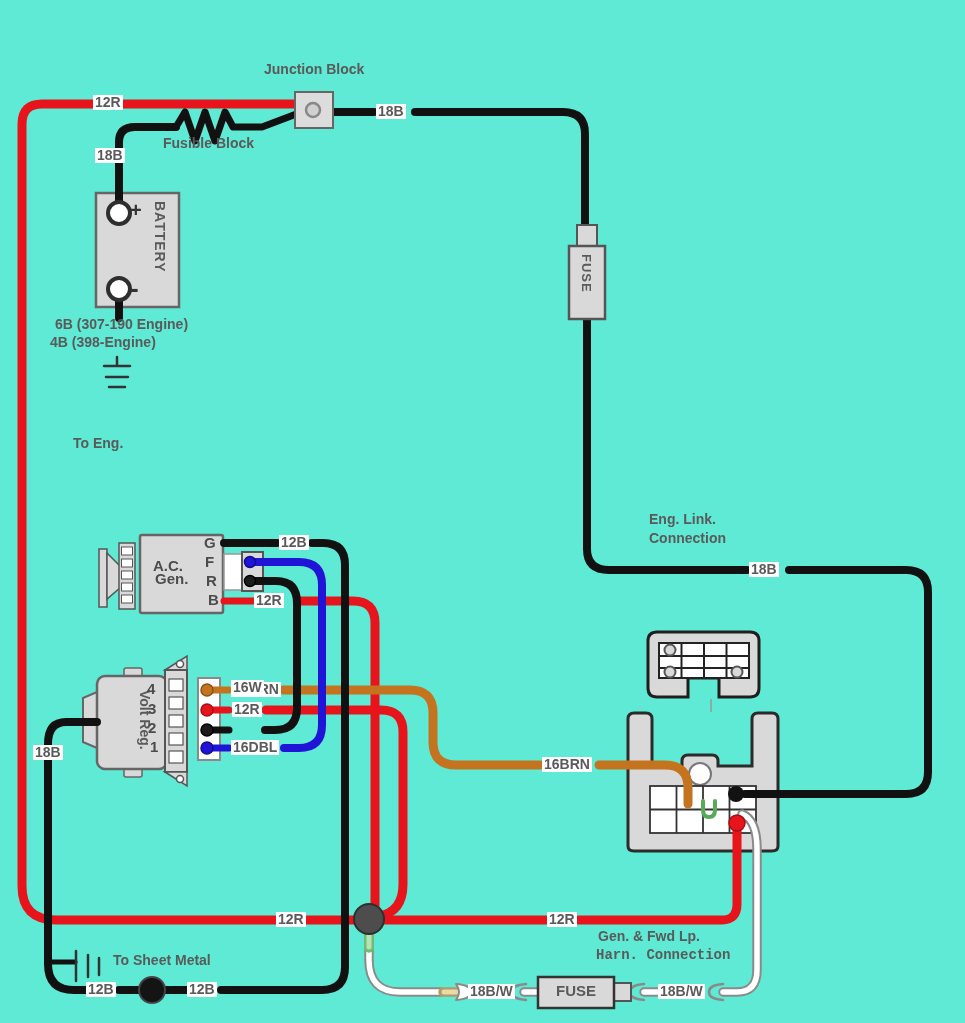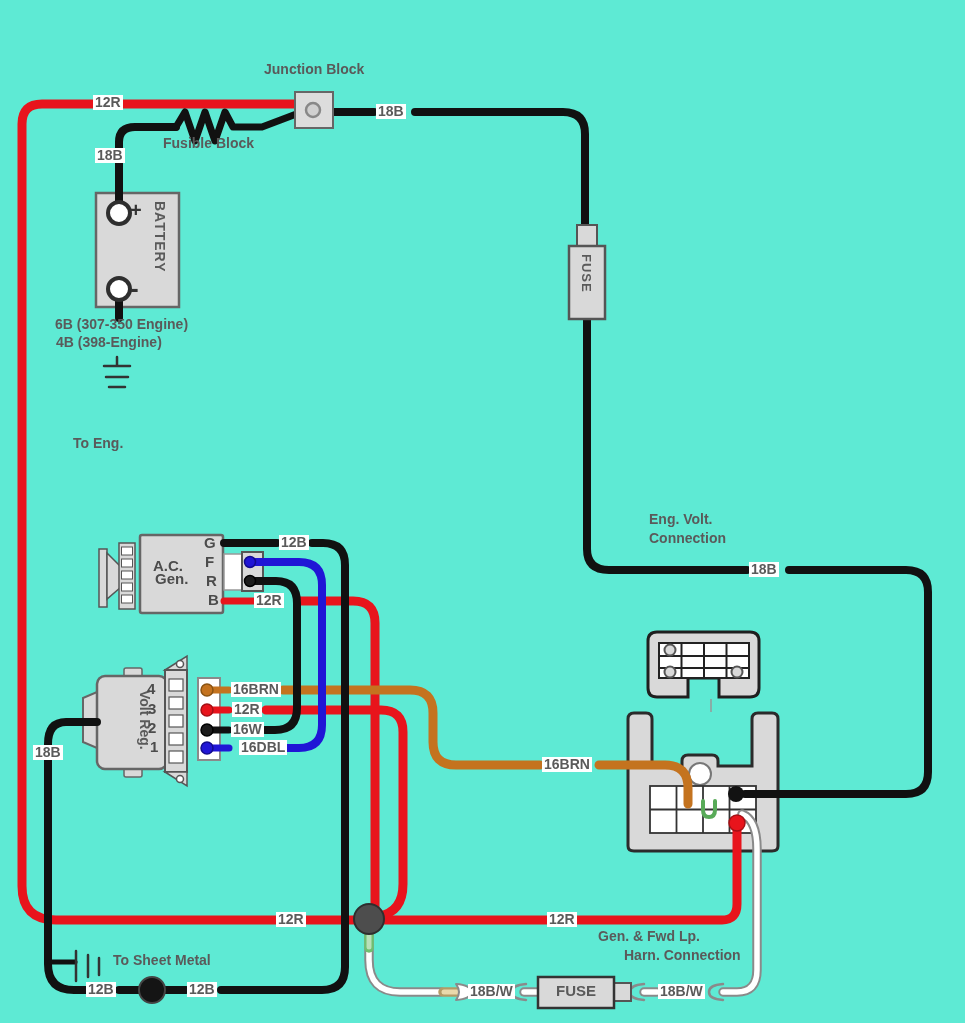--- a/index.html
+++ b/index.html
@@ -222,55 +222,55 @@
 
 <div class="lbl" style="left:264px;top:62px;">Junction Block</div>
 <div class="lbl wl" style="left:93px;top:95px;">12R</div>
 <div class="lbl wl" style="left:376px;top:104px;">18B</div>
 <div class="lbl" style="left:163px;top:136px;">Fusible Block</div>
 <div class="lbl wl" style="left:95px;top:148px;">18B</div>
 
 <div class="lbl vert" style="left:152px;top:201px;height:102px;">BATTERY</div>
 <div class="lbl sign" style="left:130px;top:201px;">+</div>
 <div class="lbl sign" style="left:130px;top:279px;font-size:26px;">-</div>
-<div class="lbl" style="left:55px;top:317px;">6B (307-350 Engine)</div>
-<div class="lbl" style="left:56px;top:335px;">4B (398-Engine)</div>
+<div class="lbl" style="left:55px;top:317px;">6B (307-190 Engine)</div>
+<div class="lbl" style="left:50px;top:335px;">4B (398-Engine)</div>
 <div class="lbl" style="left:73px;top:400px;margin-top:36px;">To Eng.</div>
 
 <div class="lbl vert" style="left:579px;top:254px;height:60px;font-size:13px;">FUSE</div>
 
-<div class="lbl" style="left:649px;top:512px;">Eng. Volt.</div>
+<div class="lbl" style="left:649px;top:512px;">Eng. Link.</div>
 <div class="lbl" style="left:649px;top:531px;">Connection</div>
 <div class="lbl wl" style="left:749px;top:562px;">18B</div>
 
 <div class="lbl term" style="left:153px;top:558px;">A.C.</div>
 <div class="lbl term" style="left:155px;top:571px;">Gen.</div>
 <div class="lbl term" style="left:204px;top:535px;">G</div>
 <div class="lbl term" style="left:205px;top:554px;">F</div>
 <div class="lbl term" style="left:206px;top:573px;">R</div>
 <div class="lbl term" style="left:208px;top:592px;">B</div>
 <div class="lbl wl" style="left:279px;top:535px;">12B</div>
 <div class="lbl wl" style="left:254px;top:593px;">12R</div>
 
 <div class="lbl vert" style="left:116px;top:690px;height:64px;width:36px;letter-spacing:0;">Volt Reg.</div>
 <div class="lbl term" style="left:147px;top:681px;">4</div>
 <div class="lbl term" style="left:148px;top:701px;">3</div>
 <div class="lbl term" style="left:148px;top:720px;">2</div>
 <div class="lbl term" style="left:150px;top:739px;">1</div>
 <div class="lbl wl" style="left:33px;top:745px;">18B</div>
 <div class="lbl wl" style="left:231px;top:682px;">16BRN</div>
 <div class="lbl wl" style="left:232px;top:702px;">12R</div>
-<div class="lbl wl" style="left:231px;top:722px;">16W</div>
-<div class="lbl wl" style="left:239px;top:740px;">16DBL</div>
+<div class="lbl wl" style="left:231px;top:680px;">16W</div>
+<div class="lbl wl" style="left:231px;top:740px;">16DBL</div>
 <div class="lbl wl" style="left:542px;top:757px;">16BRN</div>
 
 <div class="lbl wl" style="left:276px;top:912px;">12R</div>
 <div class="lbl wl" style="left:547px;top:912px;">12R</div>
 <div class="lbl" style="left:598px;top:929px;">Gen. &amp; Fwd Lp.</div>
-<div class="lbl" style="left:624px;top:948px;">Harn. Connection</div>
+<div class="lbl" style="left:596px;top:948px;font-family:Liberation Mono, monospace;">Harn. Connection</div>
 <div class="lbl" style="left:113px;top:953px;">To Sheet Metal</div>
 <div class="lbl wl" style="left:86px;top:982px;">12B</div>
 <div class="lbl wl" style="left:187px;top:982px;">12B</div>
 <div class="lbl wl" style="left:468px;top:984px;">18B/W</div>
 <div class="lbl" style="left:538px;top:983px;width:76px;text-align:center;font-size:15px;">FUSE</div>
 <div class="lbl wl" style="left:658px;top:984px;">18B/W</div>
 
 </div>
 
 </body></html>

